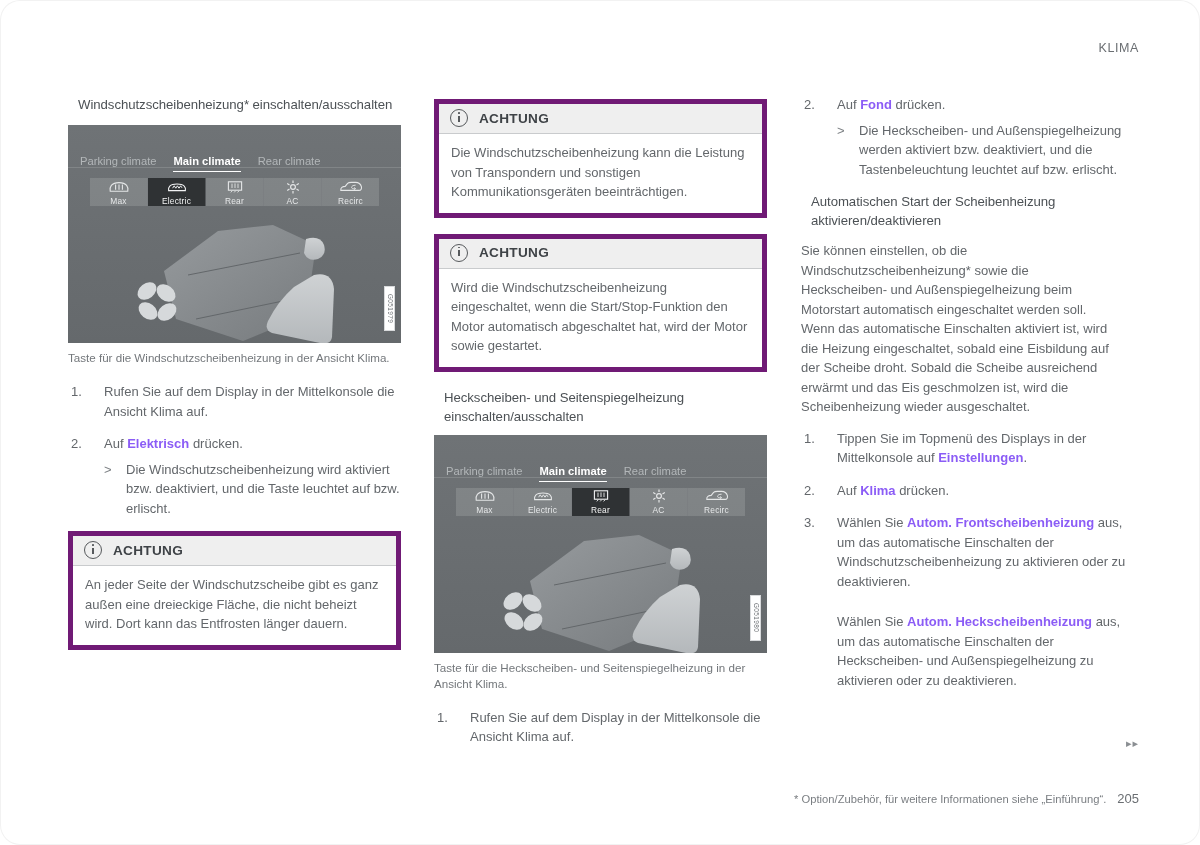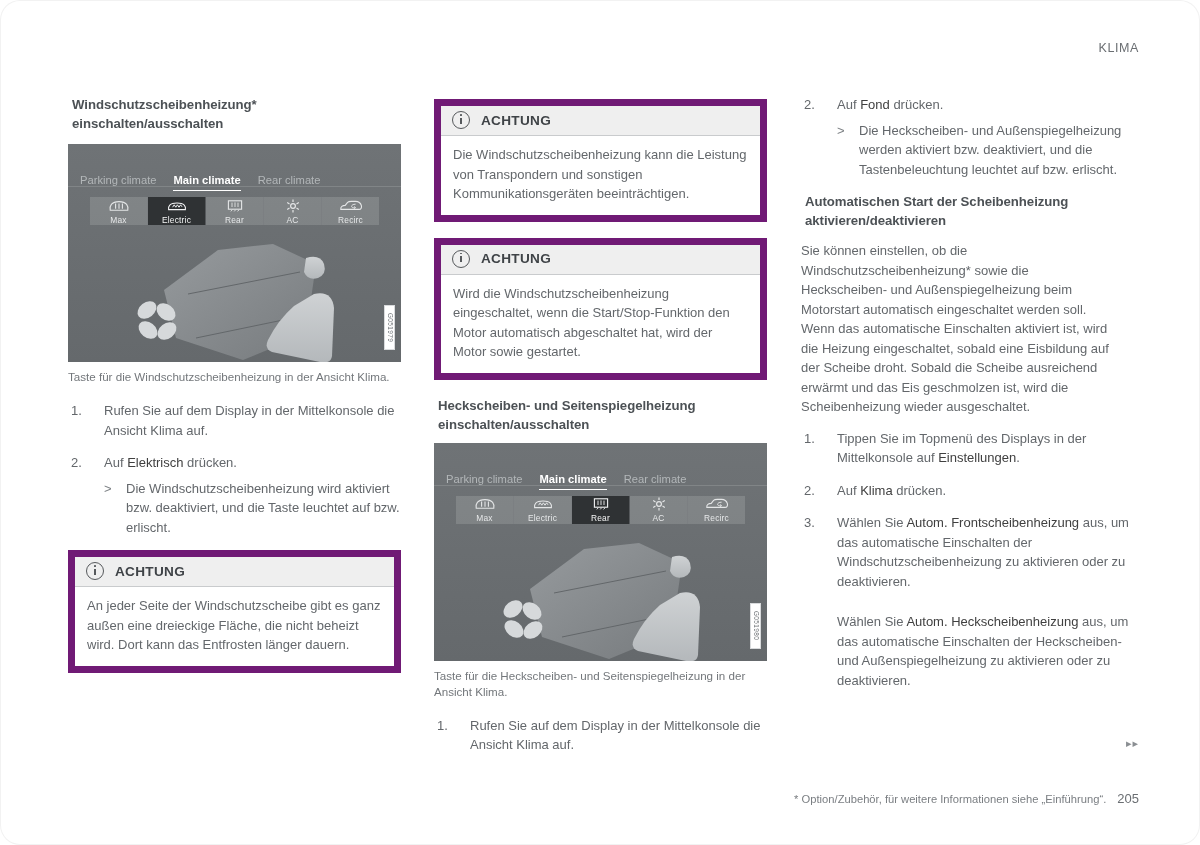--- a/index.html
+++ b/index.html
@@ -23,32 +23,32 @@
     font-size:12.5px;letter-spacing:.6px;
     color:#6a6e72;font-weight:400;
   }
   
   .col{position:absolute;top:95px;width:333px;}
   .col-1{left:68px;}
   .col-2{left:434px;}
   .col-3{left:801px;}
 
   h2.section{
-    font-size:13.2px;line-height:19px;font-weight:700;
-    color:#4c5155;margin:0 0 11px 4px;letter-spacing:-.05px;
+    font-size:13.2px;line-height:19px;font-weight:400;
+    color:#4c5155;margin:0 0 11px 10px;letter-spacing:-.05px;
   }
   h2.section.tight{margin-bottom:9px;}
 
   p.body{
     font-size:13px;line-height:19.5px;margin:0 16px 12px 0;color:#63676b;
   }
   p.caption{
     font-size:11.6px;line-height:16px;margin:7px 0 16px 0;color:#73777b;
   }
-  b{font-weight:400;color:#404040;}
+  b{font-weight:700;color:#8b5cf6;}
 
   
   ol.steps{list-style:none;margin:0;padding:0;}
   ol.steps > li{
     position:relative;padding-left:36px;margin-bottom:13px;
     font-size:13px;line-height:19.5px;color:#63676b;
   }
   ol.steps > li > .num{
     position:absolute;left:3px;top:0;width:26px;
     font-size:13px;color:#63676b;
@@ -58,21 +58,21 @@
     position:relative;padding-left:22px;margin-bottom:2px;
     font-size:13px;line-height:19.5px;color:#63676b;
   }
   ul.sub > li > .gt{
     position:absolute;left:0;top:0;font-size:13px;color:#7c8084;
   }
   .para-extra{margin-top:21px;}
 
   
   .note{
-    border:7px solid #701a75;margin:4px 0 16px 0;background:#fff;
+    border:5px solid #701a75;margin:4px 0 16px 0;background:#fff;
   }
   .note-head{
     background:#efefef;border-bottom:1px solid #c9cbcd;
     display:flex;align-items:center;gap:11px;
     padding:5px 11px 6px 11px;
   }
   .note-head .i-icon{
     width:16px;height:16px;flex:0 0 16px;border-radius:50%;
     border:1.4px solid #56595c;position:relative;display:block;
   }

